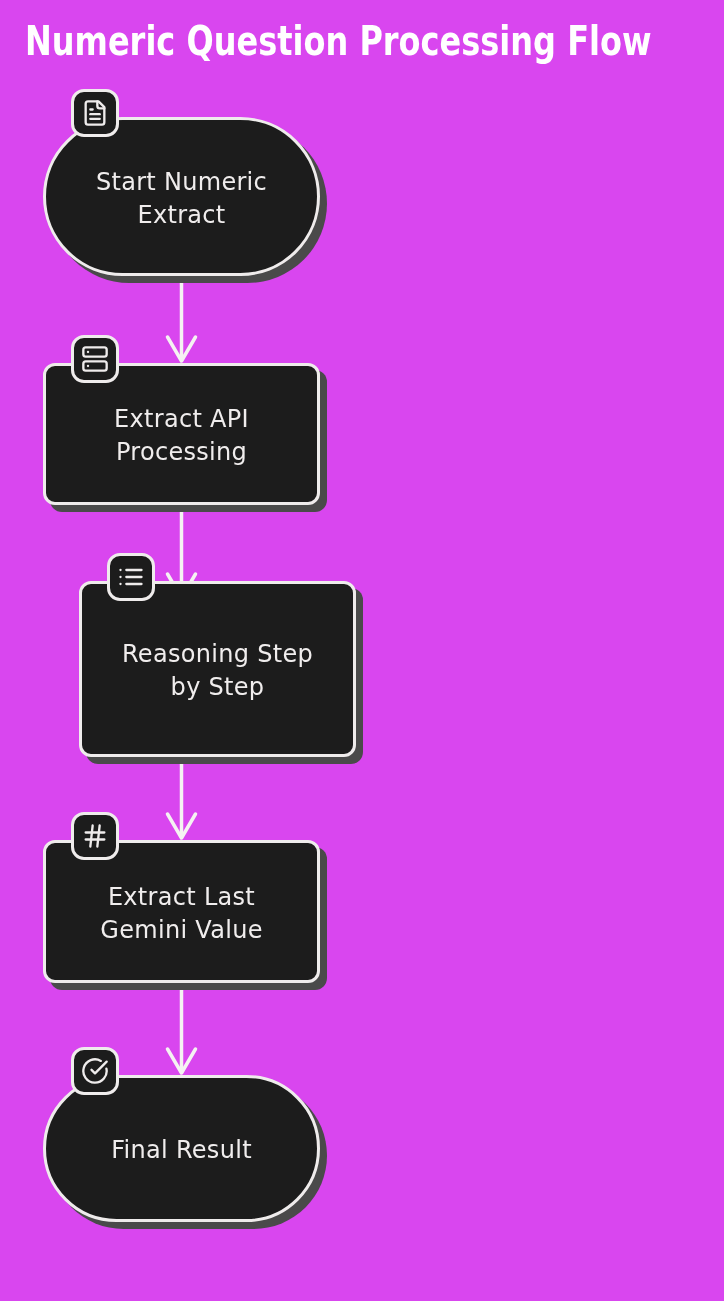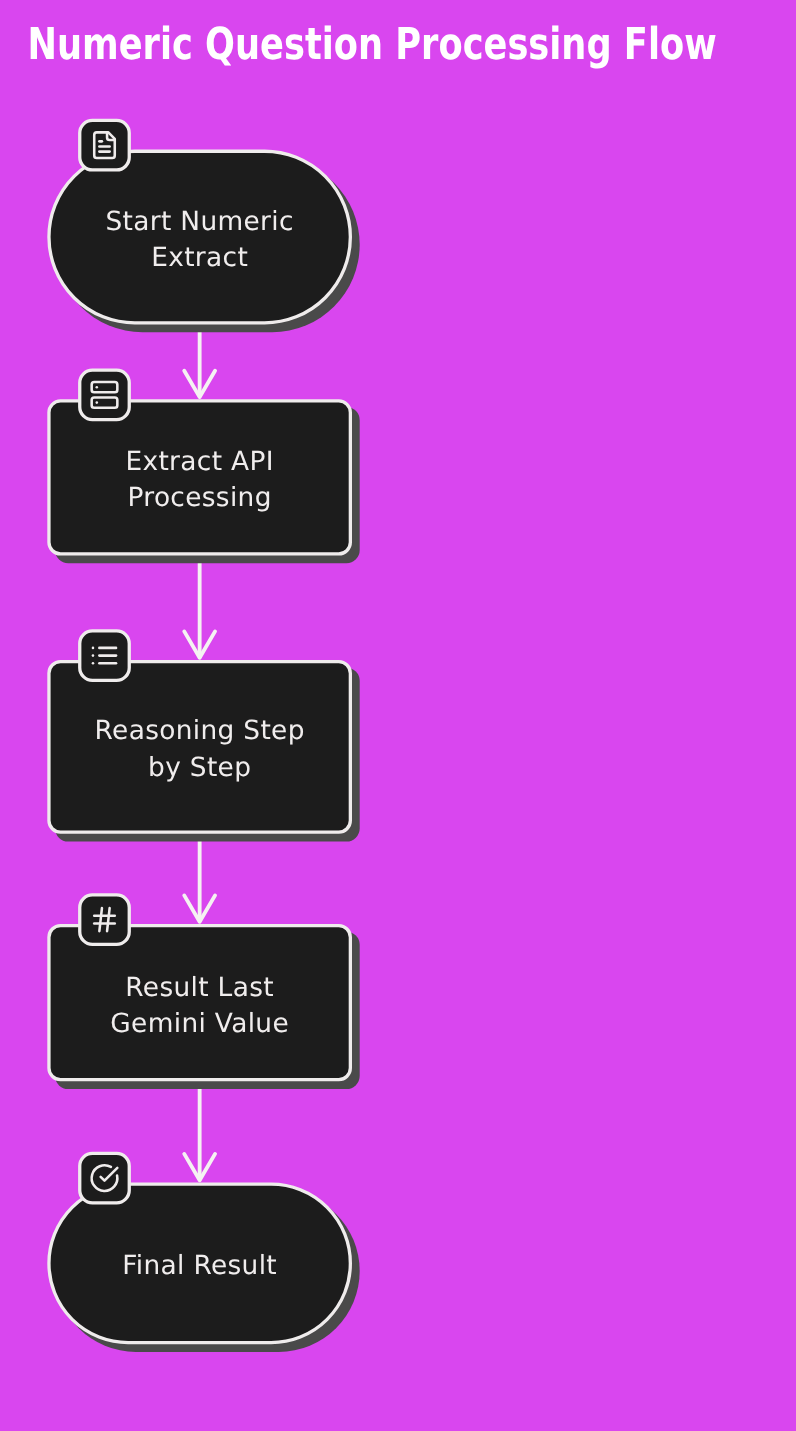--- a/index.html
+++ b/index.html
@@ -46,23 +46,23 @@
     align-items: center;
     text-align: center;
     font-size: 24px;
     line-height: 33px;
     letter-spacing: 0.3px;
     margin-top: 4px;
   }
   .stadium { border-radius: 90px; }
   .rect { border-radius: 12px; }
 
-  #node-start     { top: 117px;  height: 159px; margin-top: 19px; }
+  #node-start     { top: 117px;  height: 159px; }
   #node-gemini    { top: 363px;  height: 142px; }
-  #node-reasoning { top: 600px;  height: 158px; }
+  #node-reasoning { top: 581px;  height: 176px; margin-left: 36px; }
   #node-extract   { top: 840px;  height: 143px; }
   #node-final     { top: 1075px; height: 147px; border-radius: 74px; }
 
   .badge {
     position: absolute;
     left: 25px;
     top: -31px;
     width: 48px;
     height: 48px;
     box-sizing: border-box;
@@ -171,21 +171,21 @@
   <div class="node rect" id="node-extract">
     <div class="badge">
       <svg viewBox="0 0 24 24">
         <line x1="4" y1="9" x2="20" y2="9"></line>
         <line x1="4" y1="15" x2="20" y2="15"></line>
         <line x1="10" y1="3" x2="8" y2="21"></line>
         <line x1="16" y1="3" x2="14" y2="21"></line>
       </svg>
     </div>
     <div class="label">
-      <span>Result Last</span>
+      <span>Extract Last</span>
       <span>Gemini Value</span>
     </div>
   </div>
 
   <div class="node stadium" id="node-final">
     <div class="badge">
       <svg viewBox="0 0 24 24">
         <path d="M21.801 10A10 10 0 1 1 17 3.335"></path>
         <path d="m9 11 3 3L22 4"></path>
       </svg>

